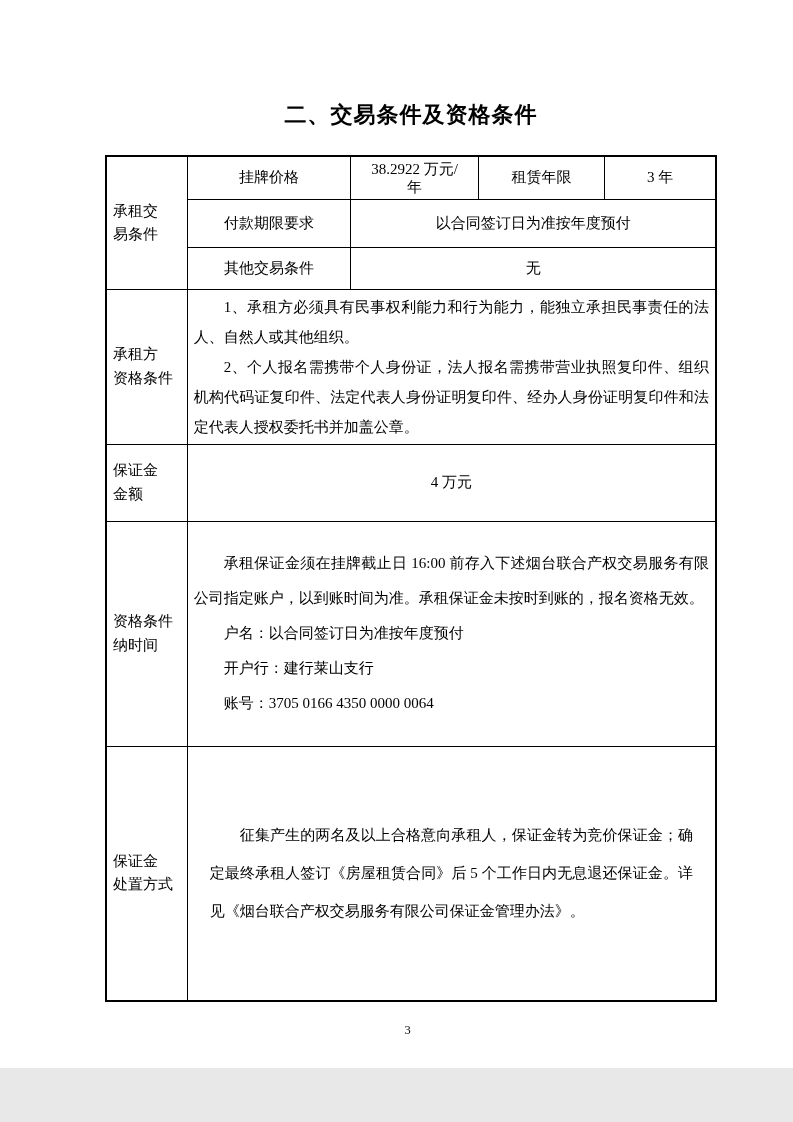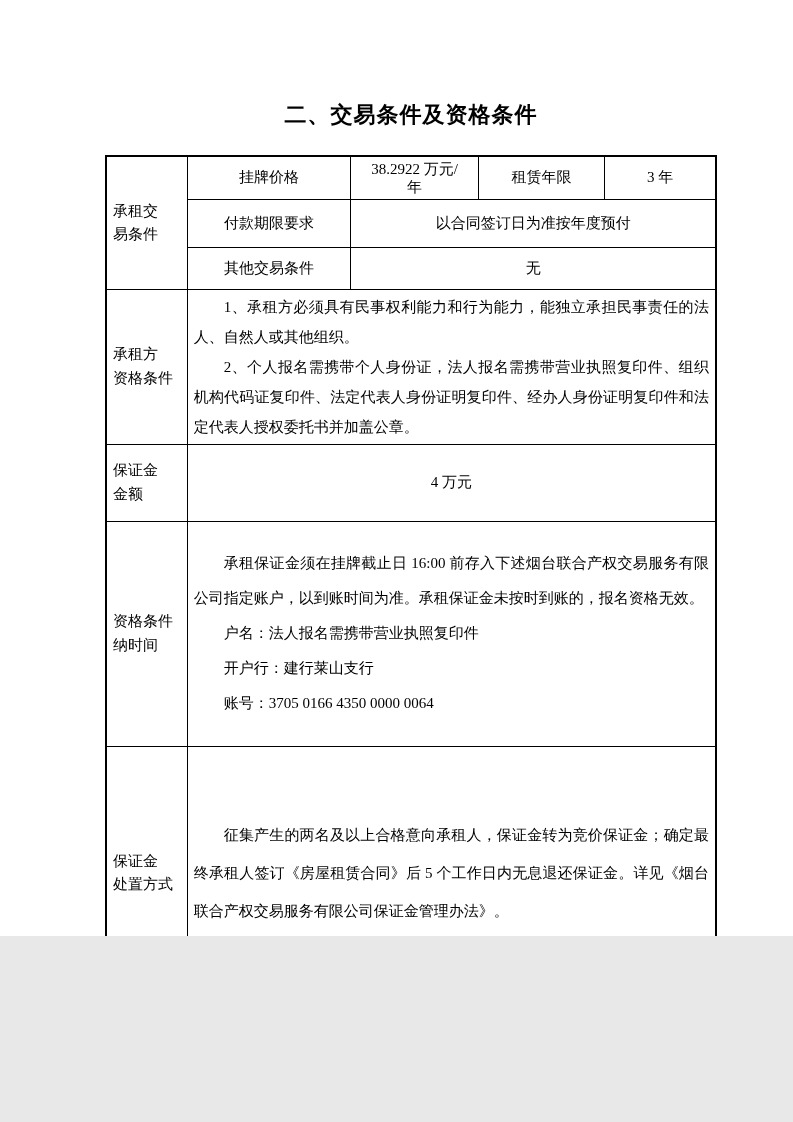--- a/index.html
+++ b/index.html
@@ -1,19 +1,19 @@
 <!DOCTYPE html>
 <html><head>
 <meta charset="utf-8">
 <style>
   html, body { margin: 0; padding: 0; background: #e8e8e8; }
   .page {
     position: relative;
     width: 793px;
-    height: 936px;
+    height: 1068px;
     background: #ffffff;
     margin: 0 auto;
     overflow: hidden;
     font-family: "Liberation Serif", "DejaVu Serif", serif;
     color: #000000;
   }
   .title-wrap {
     position: absolute;
     top: 100px;
     left: 105px;
@@ -77,21 +77,21 @@
     line-height: 35px;
     text-align: justify;
   }
   .pay-cell p.acct {
     text-indent: 0;
     padding-left: 2em;
     text-align: left;
   }
   .disposal-cell { padding: 6px 10px; }
   .disposal-cell p {
-    margin: 0;
+    margin: 16px;
     text-indent: 2em;
     line-height: 38px;
     text-align: justify;
   }
   .pageno {
     position: absolute;
     top: 1023px;
     left: 0;
     width: 100%;
     text-align: center;
@@ -146,21 +146,21 @@
       <tr class="r5">
         <th class="hdr">保证金
 金额</th>
         <td class="c" colspan="4">4 万元</td>
       </tr>
       <tr class="r6">
         <th class="hdr">资格条件
 纳时间</th>
         <td class="pay-cell" colspan="4">
           <p>承租保证金须在挂牌截止日 16:00 前存入下述烟台联合产权交易服务有限公司指定账户，以到账时间为准。承租保证金未按时到账的，报名资格无效。</p>
-          <p class="acct">户名：法人报名需携带营业执照复印件</p>
+          <p class="acct">户名：以合同签订日为准按年度预付</p>
           <p class="acct">开户行：建行莱山支行</p>
           <p class="acct">账号：3705 0166 4350 0000 0064</p>
         </td>
       </tr>
       <tr class="r7">
         <th class="hdr">保证金
 处置方式</th>
         <td class="disposal-cell" colspan="4">
           <p>征集产生的两名及以上合格意向承租人，保证金转为竞价保证金；确定最终承租人签订《房屋租赁合同》后 5 个工作日内无息退还保证金。详见《烟台联合产权交易服务有限公司保证金管理办法》。</p>
         </td>

